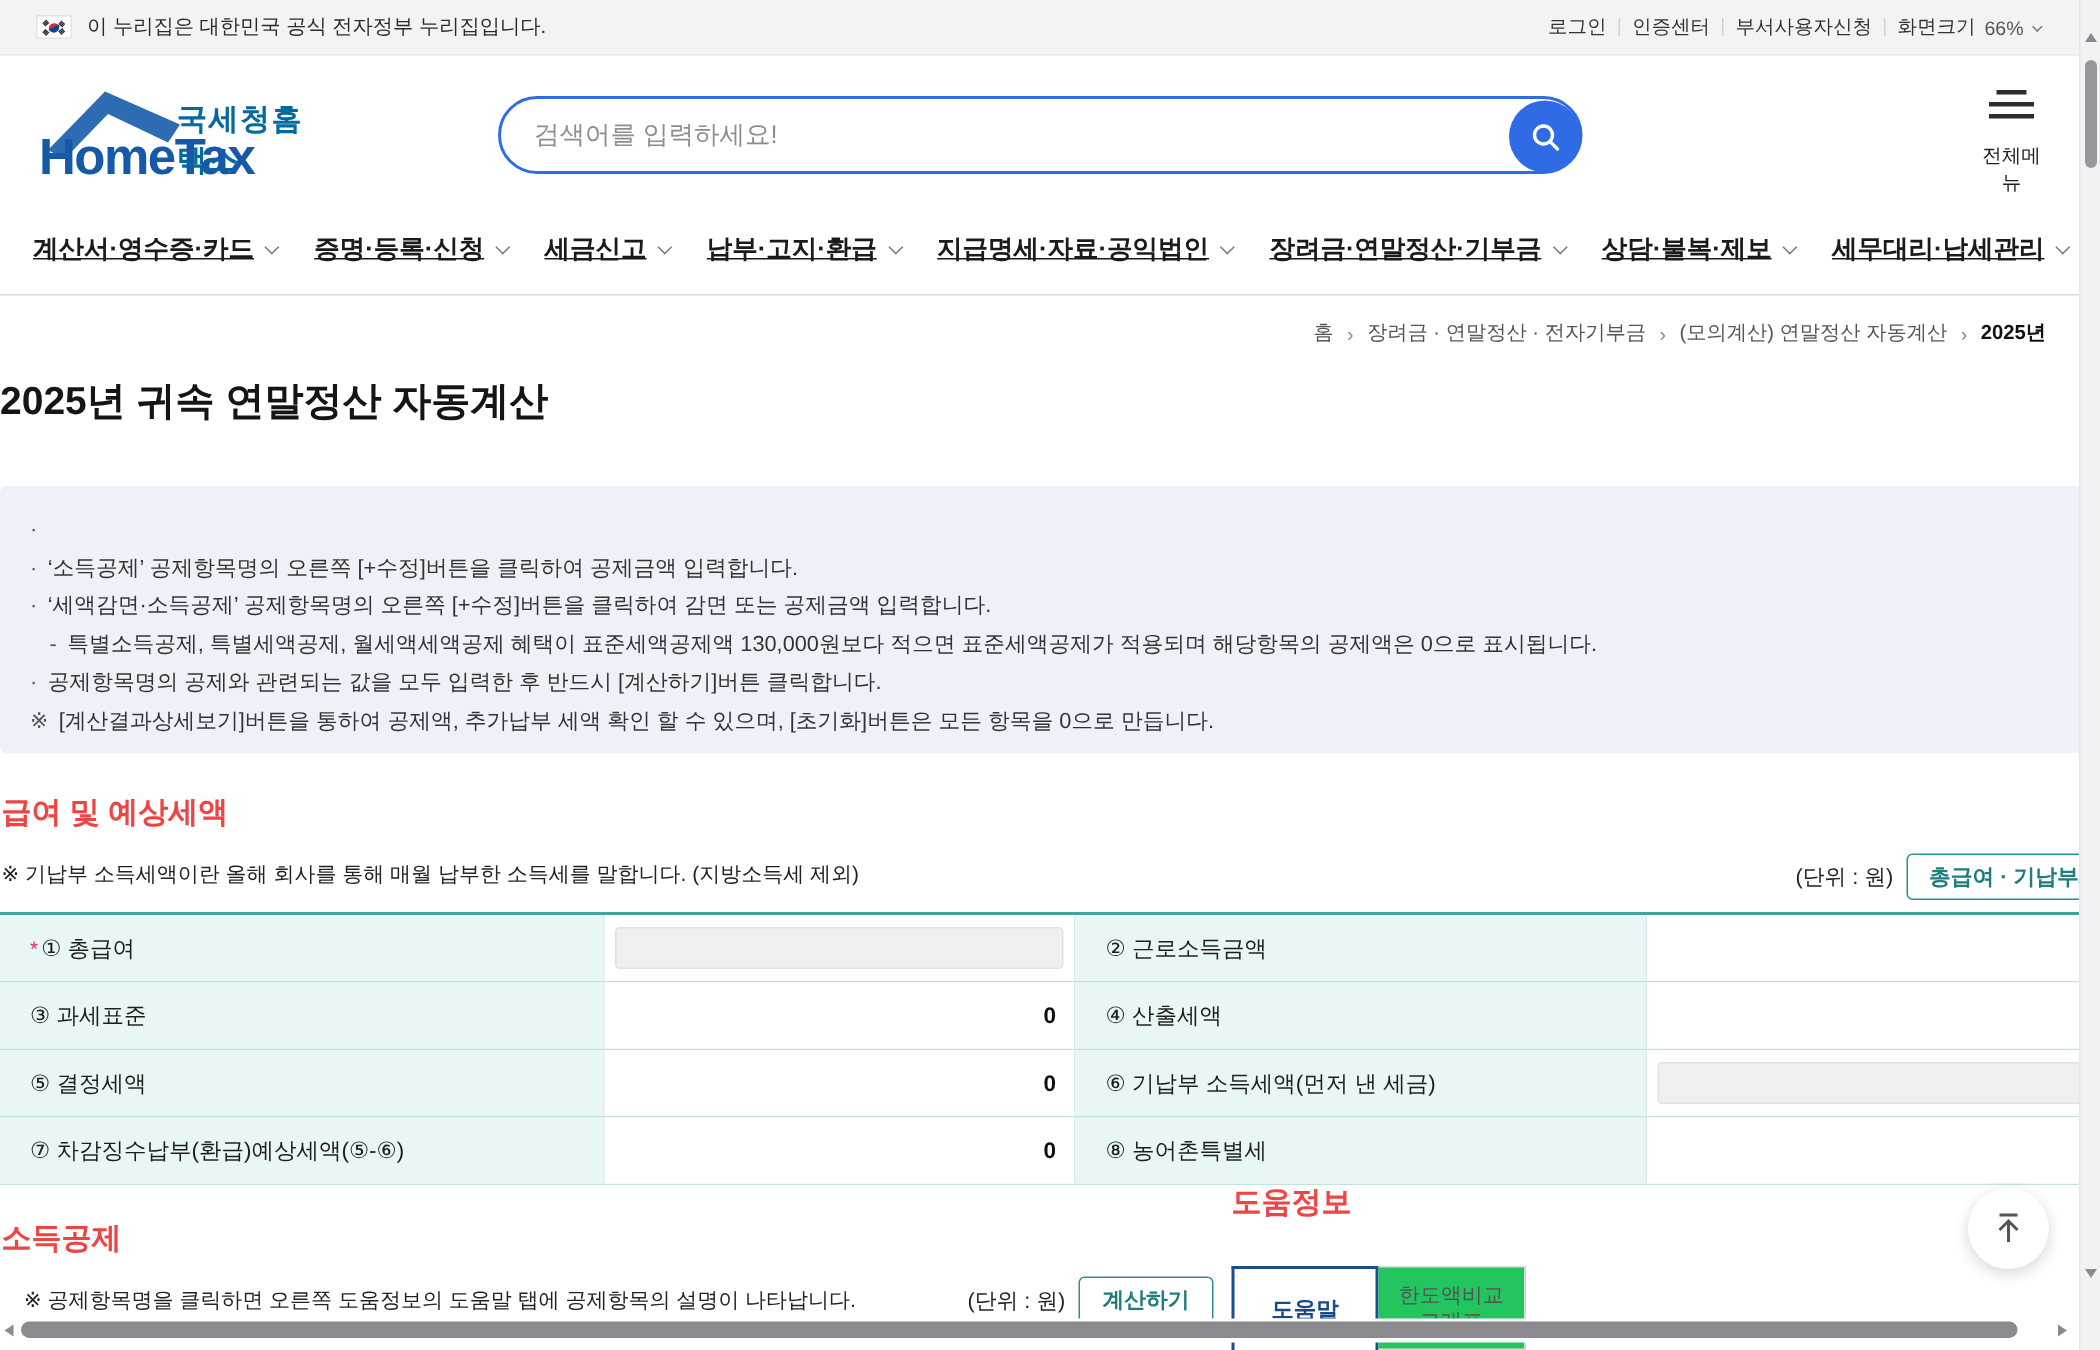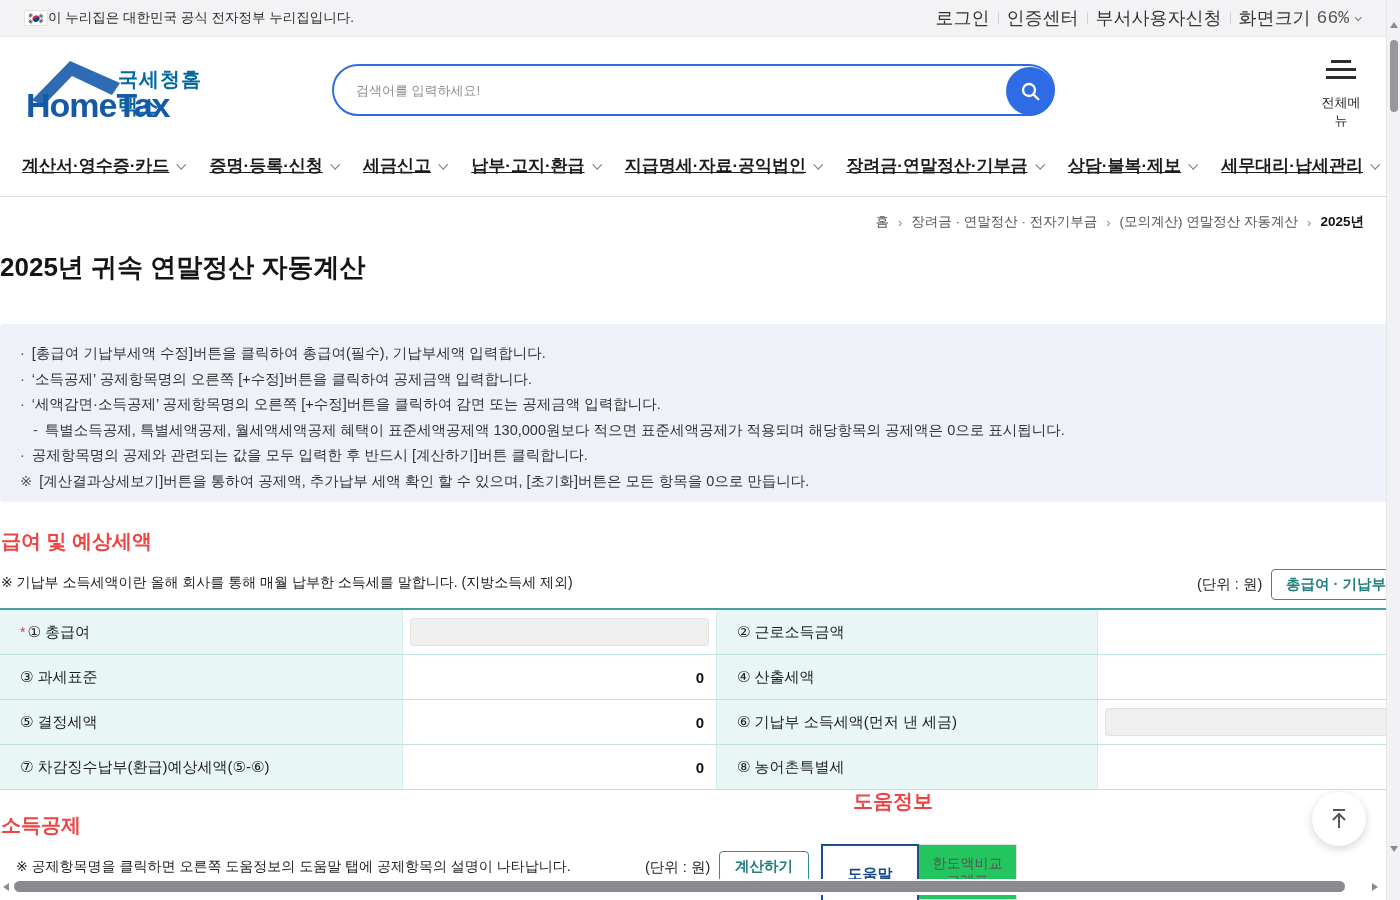--- a/index.html
+++ b/index.html
@@ -3,41 +3,41 @@
 <meta charset="utf-8">
 <style>
   * { margin:0; padding:0; box-sizing:border-box; }
   html,body { width:1400px; height:900px; overflow:hidden; background:#fff;
     font-family:"Liberation Sans","DejaVu Sans",sans-serif; color:#222; }
 
   
   .topbar { position:absolute; top:0; left:0; width:1400px; height:37px;
     background:#f3f3f5; border-bottom:1px solid #e8e8eb;
     display:flex; align-items:center; justify-content:space-between; padding:0 40px 0 24px; }
-  .topbar-left { display:flex; align-items:center; font-size:13.5px; color:#2b2b2b; }
+  .topbar-left { display:flex; align-items:center; gap:10px; font-size:13.5px; color:#2b2b2b; }
   .flag { width:24px; height:16px; background:#fff; border:1px solid #e2e2e2; border-radius:2px;
     display:flex; align-items:center; justify-content:center; }
-  .toplinks { display:flex; align-items:center; gap:8px; font-size:18px; color:#333;font-family:Liberation Mono, monospace; }
+  .toplinks { display:flex; align-items:center; gap:8px; font-size:13px; color:#333; }
   .toplink { cursor:pointer; }
   .topsep { width:1px; height:12px; background:#d2d2d6; }
   .zoomctl { display:flex; align-items:center; gap:6px; }
   .zoomval { color:#555; }
   .chev { display:inline-block; width:7px; height:7px; border-right:1.6px solid #777;
     border-bottom:1.6px solid #777; transform:rotate(45deg) translateY(-1px); }
   .chev.sm { width:5px; height:5px; }
 
   
   .logo { position:absolute; left:24px; top:56px; width:190px; height:64px; cursor:pointer; }
   .logo-roof { position:absolute; left:6px; top:0; }
   .logo-kr { position:absolute; left:94px; top:10px; font-size:20px; font-weight:700; color:#0369a1; letter-spacing:1px; }
   .logo-en { position:absolute; left:2px; top:30px; font-size:34px; font-weight:800; color:#1559a8; letter-spacing:-1px; }
 
   .searchwrap { position:absolute; left:332px; top:64px; width:723px; height:52px;
     border:2px solid #2f6be4; border-radius:27px; background:#fff; display:flex; align-items:center; }
-  .searchinput { flex:1; border:none; outline:none; font-size:13px; color:#6d28d9;
+  .searchinput { flex:1; border:none; outline:none; font-size:17px; color:#6d28d9;
     padding:0 10px 0 22px; background:transparent; font-family:inherit; }
   .searchinput::placeholder { color:#8d8d92; }
   .searchbtn { position:absolute; right:-1px; top:1px; width:48px; height:48px; border-radius:50%;
     background:#2f6be4; border:none; display:flex; align-items:center; justify-content:center; cursor:pointer; }
 
   .allmenu { position:absolute; left:1318px; top:60px; width:46px; text-align:center; cursor:pointer; }
   .burger { display:inline-block; }
   .burger div { height:2.6px; background:#2d2d2d; margin:0 auto 5.5px auto; }
   .b1 { width:20px; } .b2 { width:30px; } .b3 { width:30px; }
   .allmenu-label { font-size:13px; color:#222; margin-top:6px; }
@@ -86,21 +86,21 @@
   .tvalue.has-input { justify-content:flex-start; padding:0 7px; }
   .req { color:#e5315f; margin-right:2px; font-size:14px; }
   .ghost-input { background:#efefef; border:1px solid #e1e1e1; border-radius:3px; height:28px; width:100%; }
   .ghost-input.wide { width:460px; flex:none; }
 
   
   #ded-title { position:absolute; top:812px; left:1px; }
   #ded-note { position:absolute; top:858px; left:16px; font-size:14px; color:#222; }
   #unit2 { position:absolute; top:858px; left:645px; font-size:14.5px; color:#222; }
   #calc-btn { position:absolute; top:851px; left:719px; height:31px; padding:0 15px; }
-  #help-title { position:absolute; top:788px; left:821px;margin-left:32px; }
+  #help-title { position:absolute; top:788px; left:821px; }
   .tabs { position:absolute; top:844px; left:821px; display:flex; }
   .tab { width:98px; height:56px; display:flex; align-items:center; justify-content:center;
     text-align:center; font-size:14px; color:#555; background:#22c55e;
     border:1px solid #ddd; border-left:none; line-height:17px; cursor:pointer; white-space:pre-line; }
   .tab.active { background:#fff; border:2px solid #1c4e8e; border-bottom:none;
     color:#17498c; font-weight:700; font-size:15px; }
 
   
   .fab { position:absolute; top:792px; left:1312px; width:54px; height:54px; border-radius:50%;
     background:#fff; box-shadow:0 3px 10px rgba(0,0,0,0.16); display:flex; align-items:center;
@@ -199,21 +199,20 @@
     <span>(모의계산) 연말정산 자동계산</span>
     <span class="bc-sep">›</span>
     <span class="bc-last">2025년</span>
   </div>
 
 <h1 class="page-title">2025년 귀속 연말정산 자동계산</h1>
 
 <div class="notice" id="notice">
     <div class="nline">
       <span class="nmark">·</span>
-      <span>[총급여 기납부세액 수정]버튼을 클릭하여 총급여(필수), 기납부세액 입력합니다.</span>
     </div>
     <div class="nline">
       <span class="nmark">·</span>
       <span>‘소득공제’ 공제항목명의 오른쪽 [+수정]버튼을 클릭하여 공제금액 입력합니다.</span>
     </div>
     <div class="nline">
       <span class="nmark">·</span>
       <span>‘세액감면·소득공제’ 공제항목명의 오른쪽 [+수정]버튼을 클릭하여 감면 또는 공제금액 입력합니다.</span>
     </div>
     <div class="nline indent">

